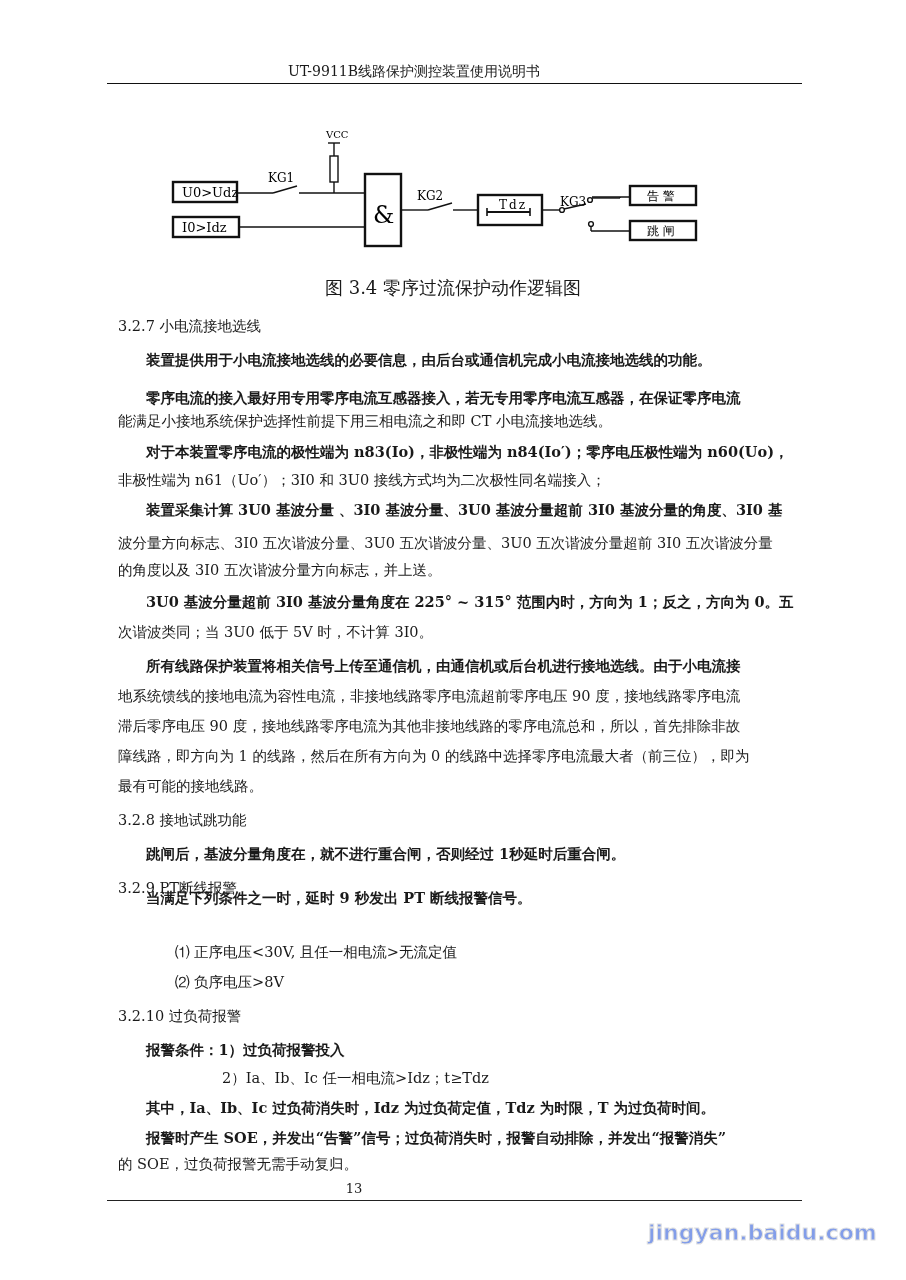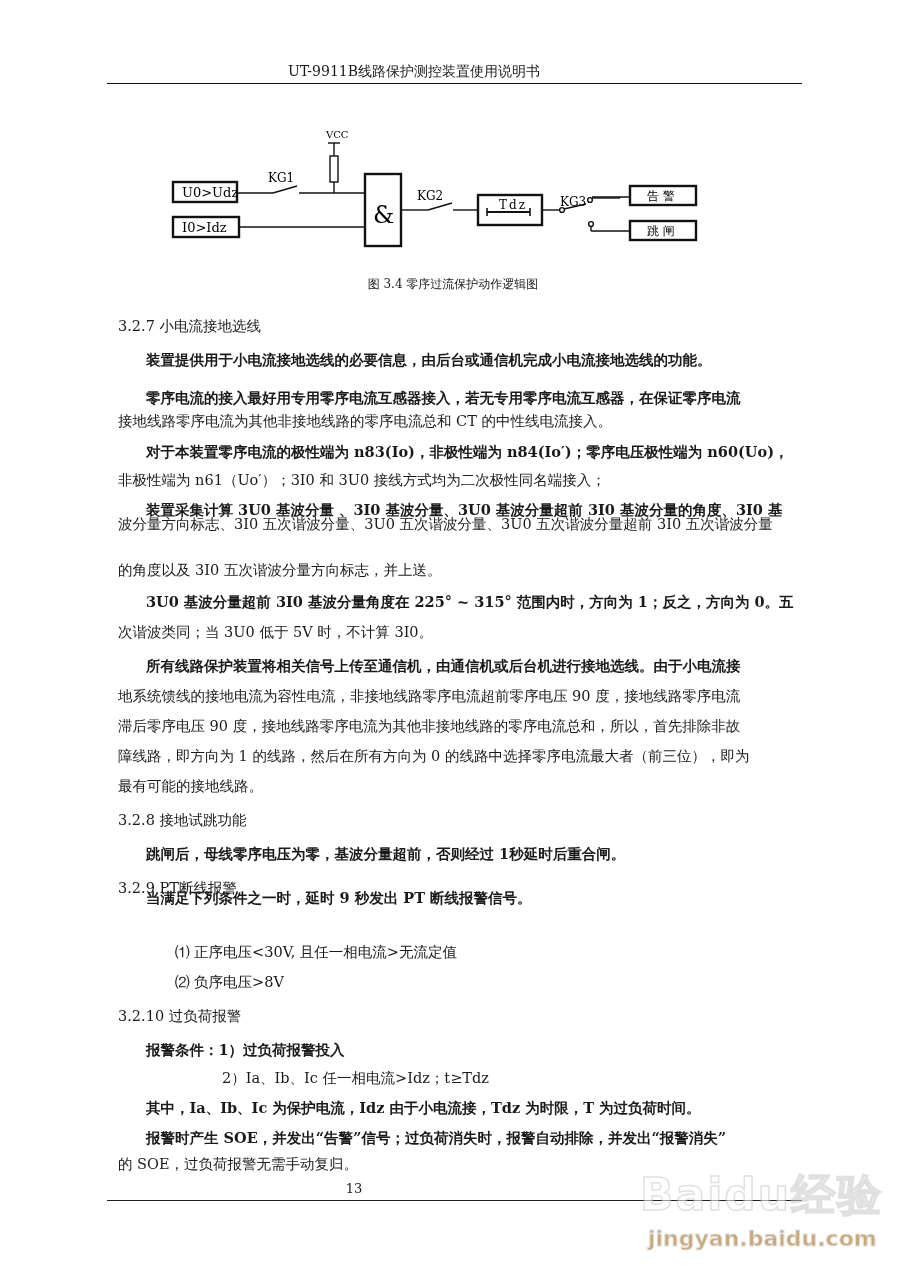--- a/index.html
+++ b/index.html
@@ -12,21 +12,21 @@
     position: absolute; left: 0; width: 828px; top: 63px;
     text-align: center; font-size: 14px; letter-spacing: 0px;
   }
   .header-rule {
     position: absolute; left: 107px; width: 695px; top: 83px; height: 0;
     border-top: 1.6px solid #111;
   }
   .diagram { position: absolute; left: 160px; top: 120px; width: 560px; height: 130px; }
   .caption {
     position: absolute; left: 0; width: 906px; top: 276px; text-align: center;
-    font-size: 12px;
+    font-size: 18px;
   }
   .line {
     position: absolute; left: 118px; font-size: 14.5px; white-space: nowrap;
     line-height: 20px;
     text-align: right;
   }
   .indent { left: 146px; font-weight: bold; }
   .indent2 { left: 175px; }
   .indent3 { left: 222px; }
   .page-number {
@@ -40,22 +40,22 @@
   .watermark {
     position: absolute; left: 640px; top: 1160px; width: 260px; height: 110px;
     opacity: 0.55;
   }
   .wm-logo {
     position: absolute; left: 0; top: 6px; font-family: "DejaVu Sans", sans-serif;
     font-weight: bold; font-size: 44px; color: #ffffff;
     -webkit-text-stroke: 1.5px #c8c8c8; letter-spacing: 2px;
   }
   .wm-url {
-    position: absolute; left: 8px; top: 66px; font-family: "DejaVu Sans", sans-serif;
-    font-weight: bold; font-size: 22px; color: #a16207;
+    position: absolute; left: 8px; top: 60px; font-family: "DejaVu Sans", sans-serif;
+    font-weight: bold; font-size: 22px; color: #1d4ed8;
     -webkit-text-stroke: 1px #c8c8c8;
   }
   svg text { font-family: "DejaVu Serif", "Liberation Serif", serif; }
 </style>
 </head>
 <body>
 
 <div class="header-title">UT-9911B线路保护测控装置使用说明书</div>
 <div class="header-rule"></div>
 
@@ -111,48 +111,47 @@
   <text x="400" y="86" font-size="12">KG3</text>
   <text x="487" y="80" font-size="12">告 警</text>
   <text x="487" y="115" font-size="12">跳 闸</text>
 </svg>
 
 <div class="caption">图 3.4 零序过流保护动作逻辑图</div>
 
 <div class="line" style="top:316px">3.2.7 小电流接地选线</div>
 <div class="line indent" style="top:350px">装置提供用于小电流接地选线的必要信息，由后台或通信机完成小电流接地选线的功能。</div>
 <div class="line indent" style="top:388px">零序电流的接入最好用专用零序电流互感器接入，若无专用零序电流互感器，在保证零序电流</div>
-<div class="line" style="top:411px">接地线路零序电流为其他非接地线路的零序电流总和 CT 的中性线电流接入。</div>
+<div class="line" style="top:411px">能满足小接地系统保护选择性前提下用三相电流之和即 CT 小电流接地选线。</div>
 <div class="line indent" style="top:442px">对于本装置零序电流的极性端为 n83(Io)，非极性端为 n84(Io′)；零序电压极性端为 n60(Uo)，</div>
 <div class="line" style="top:470px">非极性端为 n61（Uo′）；3I0 和 3U0 接线方式均为二次极性同名端接入；</div>
 <div class="line indent" style="top:500px">装置采集计算 3U0 基波分量 、3I0 基波分量、3U0 基波分量超前 3I0 基波分量的角度、3I0 基</div>
-<div class="line" style="top:514px">波分量方向标志、3I0 五次谐波分量、3U0 五次谐波分量、3U0 五次谐波分量超前 3I0 五次谐波分量</div>
+<div class="line" style="top:533px">波分量方向标志、3I0 五次谐波分量、3U0 五次谐波分量、3U0 五次谐波分量超前 3I0 五次谐波分量</div>
 <div class="line" style="top:560px">的角度以及 3I0 五次谐波分量方向标志，并上送。</div>
 <div class="line indent" style="top:592px">3U0 基波分量超前 3I0 基波分量角度在 225° ~ 315° 范围内时，方向为 1；反之，方向为 0。五</div>
 <div class="line" style="top:622px">次谐波类同；当 3U0 低于 5V 时，不计算 3I0。</div>
 <div class="line indent" style="top:656px">所有线路保护装置将相关信号上传至通信机，由通信机或后台机进行接地选线。由于小电流接</div>
 <div class="line" style="top:686px">地系统馈线的接地电流为容性电流，非接地线路零序电流超前零序电压 90 度，接地线路零序电流</div>
 <div class="line" style="top:716px">滞后零序电压 90 度，接地线路零序电流为其他非接地线路的零序电流总和，所以，首先排除非故</div>
 <div class="line" style="top:746px">障线路，即方向为 1 的线路，然后在所有方向为 0 的线路中选择零序电流最大者（前三位），即为</div>
 <div class="line" style="top:776px">最有可能的接地线路。</div>
 
 <div class="line" style="top:810px">3.2.8 接地试跳功能</div>
-<div class="line indent" style="top:844px">跳闸后，母线零序电压为零，基波分量超前，否则经过 1秒延时后重合闸。</div>
+<div class="line indent" style="top:844px">跳闸后，基波分量角度在，就不进行重合闸，否则经过 1秒延时后重合闸。</div>
 
 <div class="line" style="top:878px">3.2.9  PT断线报警</div>
 <div class="line indent" style="top:888px">当满足下列条件之一时，延时 9 秒发出 PT 断线报警信号。</div>
 <div class="line indent2" style="top:942px">⑴  正序电压&lt;30V, 且任一相电流&gt;无流定值</div>
 <div class="line indent2" style="top:972px">⑵  负序电压&gt;8V</div>
 
 <div class="line" style="top:1006px">3.2.10 过负荷报警</div>
 <div class="line indent" style="top:1040px">报警条件：1）过负荷报警投入</div>
 <div class="line indent3" style="top:1068px">2）Ia、Ib、Ic 任一相电流&gt;Idz；t≥Tdz</div>
-<div class="line indent" style="top:1098px">其中，Ia、Ib、Ic 为保护电流，Idz 由于小电流接，Tdz 为时限，T  为过负荷时间。</div>
+<div class="line indent" style="top:1098px">其中，Ia、Ib、Ic 过负荷消失时，Idz 为过负荷定值，Tdz 为时限，T  为过负荷时间。</div>
 <div class="line indent" style="top:1128px">报警时产生 SOE，并发出“告警”信号；过负荷消失时，报警自动排除，并发出“报警消失”</div>
 <div class="line" style="top:1154px">的 SOE，过负荷报警无需手动复归。</div>
 
 <div class="page-number">13</div>
 <div class="footer-rule"></div>
 
 <div class="watermark">
-  <div class="wm-logo">Baidu经验</div>
   <div class="wm-url">jingyan.baidu.com</div>
 </div>
 
 </body></html>

